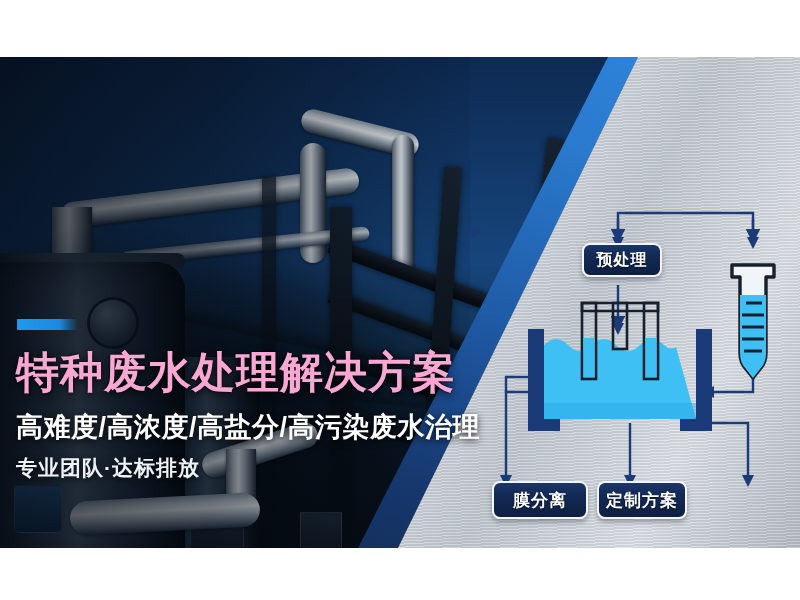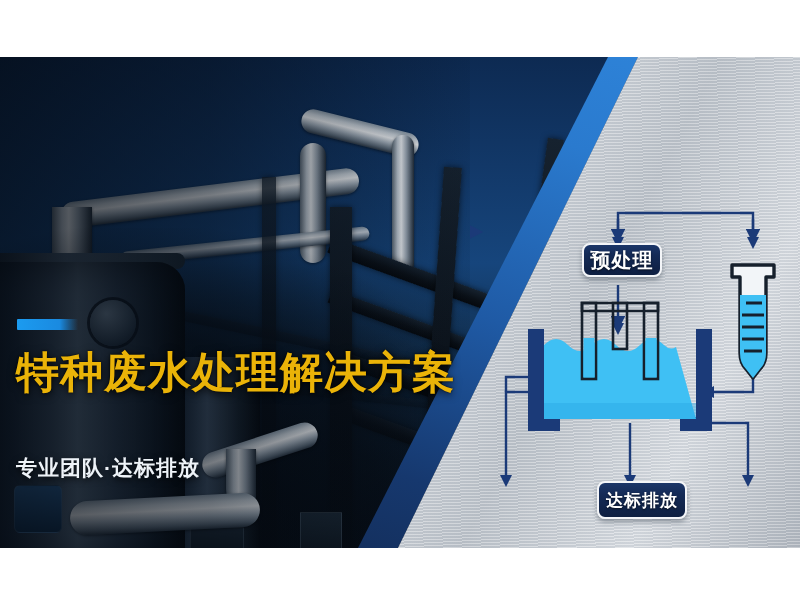--- a/index.html
+++ b/index.html
@@ -107,21 +107,21 @@
   }
 
   
   .accentbar{
     position:absolute;left:17px;top:262px;width:61px;height:11px;
     background:linear-gradient(90deg,#1b9bf0 0%,#1a8ae0 70%,rgba(26,110,190,0) 100%);
     border-radius:1px;
   }
   .title{
     position:absolute;left:16px;top:290px;width:460px;
-    font-size:43px;line-height:50px;font-weight:bold;color:#eab308;letter-spacing:1px;
+    font-size:43px;line-height:50px;font-weight:bold;color:#f9a8d4;letter-spacing:1px;
     text-shadow:0 2px 8px rgba(0,0,0,.85),0 0 2px rgba(0,0,0,.9);
     white-space:nowrap;
   }
   .subtitle{
     position:absolute;left:16px;top:354px;width:470px;
     font-size:27px;line-height:32px;font-weight:bold;color:#ffffff;letter-spacing:.5px;
     text-shadow:0 2px 7px rgba(0,0,0,.85);
     white-space:nowrap;
   }
   .tagline{
@@ -185,20 +185,21 @@
 
     <div class="scrim"></div>
   </div>
 
   <div class="stripe"></div>
 
   <div class="metal"></div>
 
   <div class="accentbar"></div>
   <div class="title">特种废水处理解决方案</div>
+  <div class="subtitle">高难度/高浓度/高盐分/高污染废水治理</div>
   <div class="tagline">专业团队·达标排放</div>
 
   <div id="flow">
 
     <svg width="330" height="330" viewBox="0 0 330 330">
       <defs>
         <marker id="ar" viewBox="0 0 10 10" refX="9" refY="5" markerWidth="6" markerHeight="6" orient="auto-start-reverse">
           <path d="M0,0 L10,5 L0,10 z" fill="#1b3a78"></path>
         </marker>
       </defs>
@@ -265,24 +266,27 @@
         <g stroke="#16202c" stroke-width="3">
           <line x1="276" y1="96" x2="292" y2="96"></line>
           <line x1="272" y1="108" x2="294" y2="108"></line>
           <line x1="272" y1="120" x2="294" y2="120"></line>
           <line x1="272" y1="132" x2="294" y2="132"></line>
           <line x1="274" y1="144" x2="292" y2="144"></line>
         </g>
       </g>
     </svg>
 
-    <div class="chip" style="left:112px;top:36px;width:76px;height:30px;font-size:20px;">
+    <div class="chip" style="left:112px;top:36px;width:76px;height:30px;font-size:16px;">
       <span>预处理</span>
     </div>
 
+    <div class="chip" style="left:22px;top:274px;width:92px;height:34px;font-size:17px;">
+      <span>膜分离</span>
+    </div>
 
     <div class="chip" style="left:127px;top:274px;width:86px;height:34px;font-size:17px;">
-      <span>达标排放</span>
+      <span>定制方案</span>
     </div>
 
   </div>
 
 </div>
 
 </body></html>

